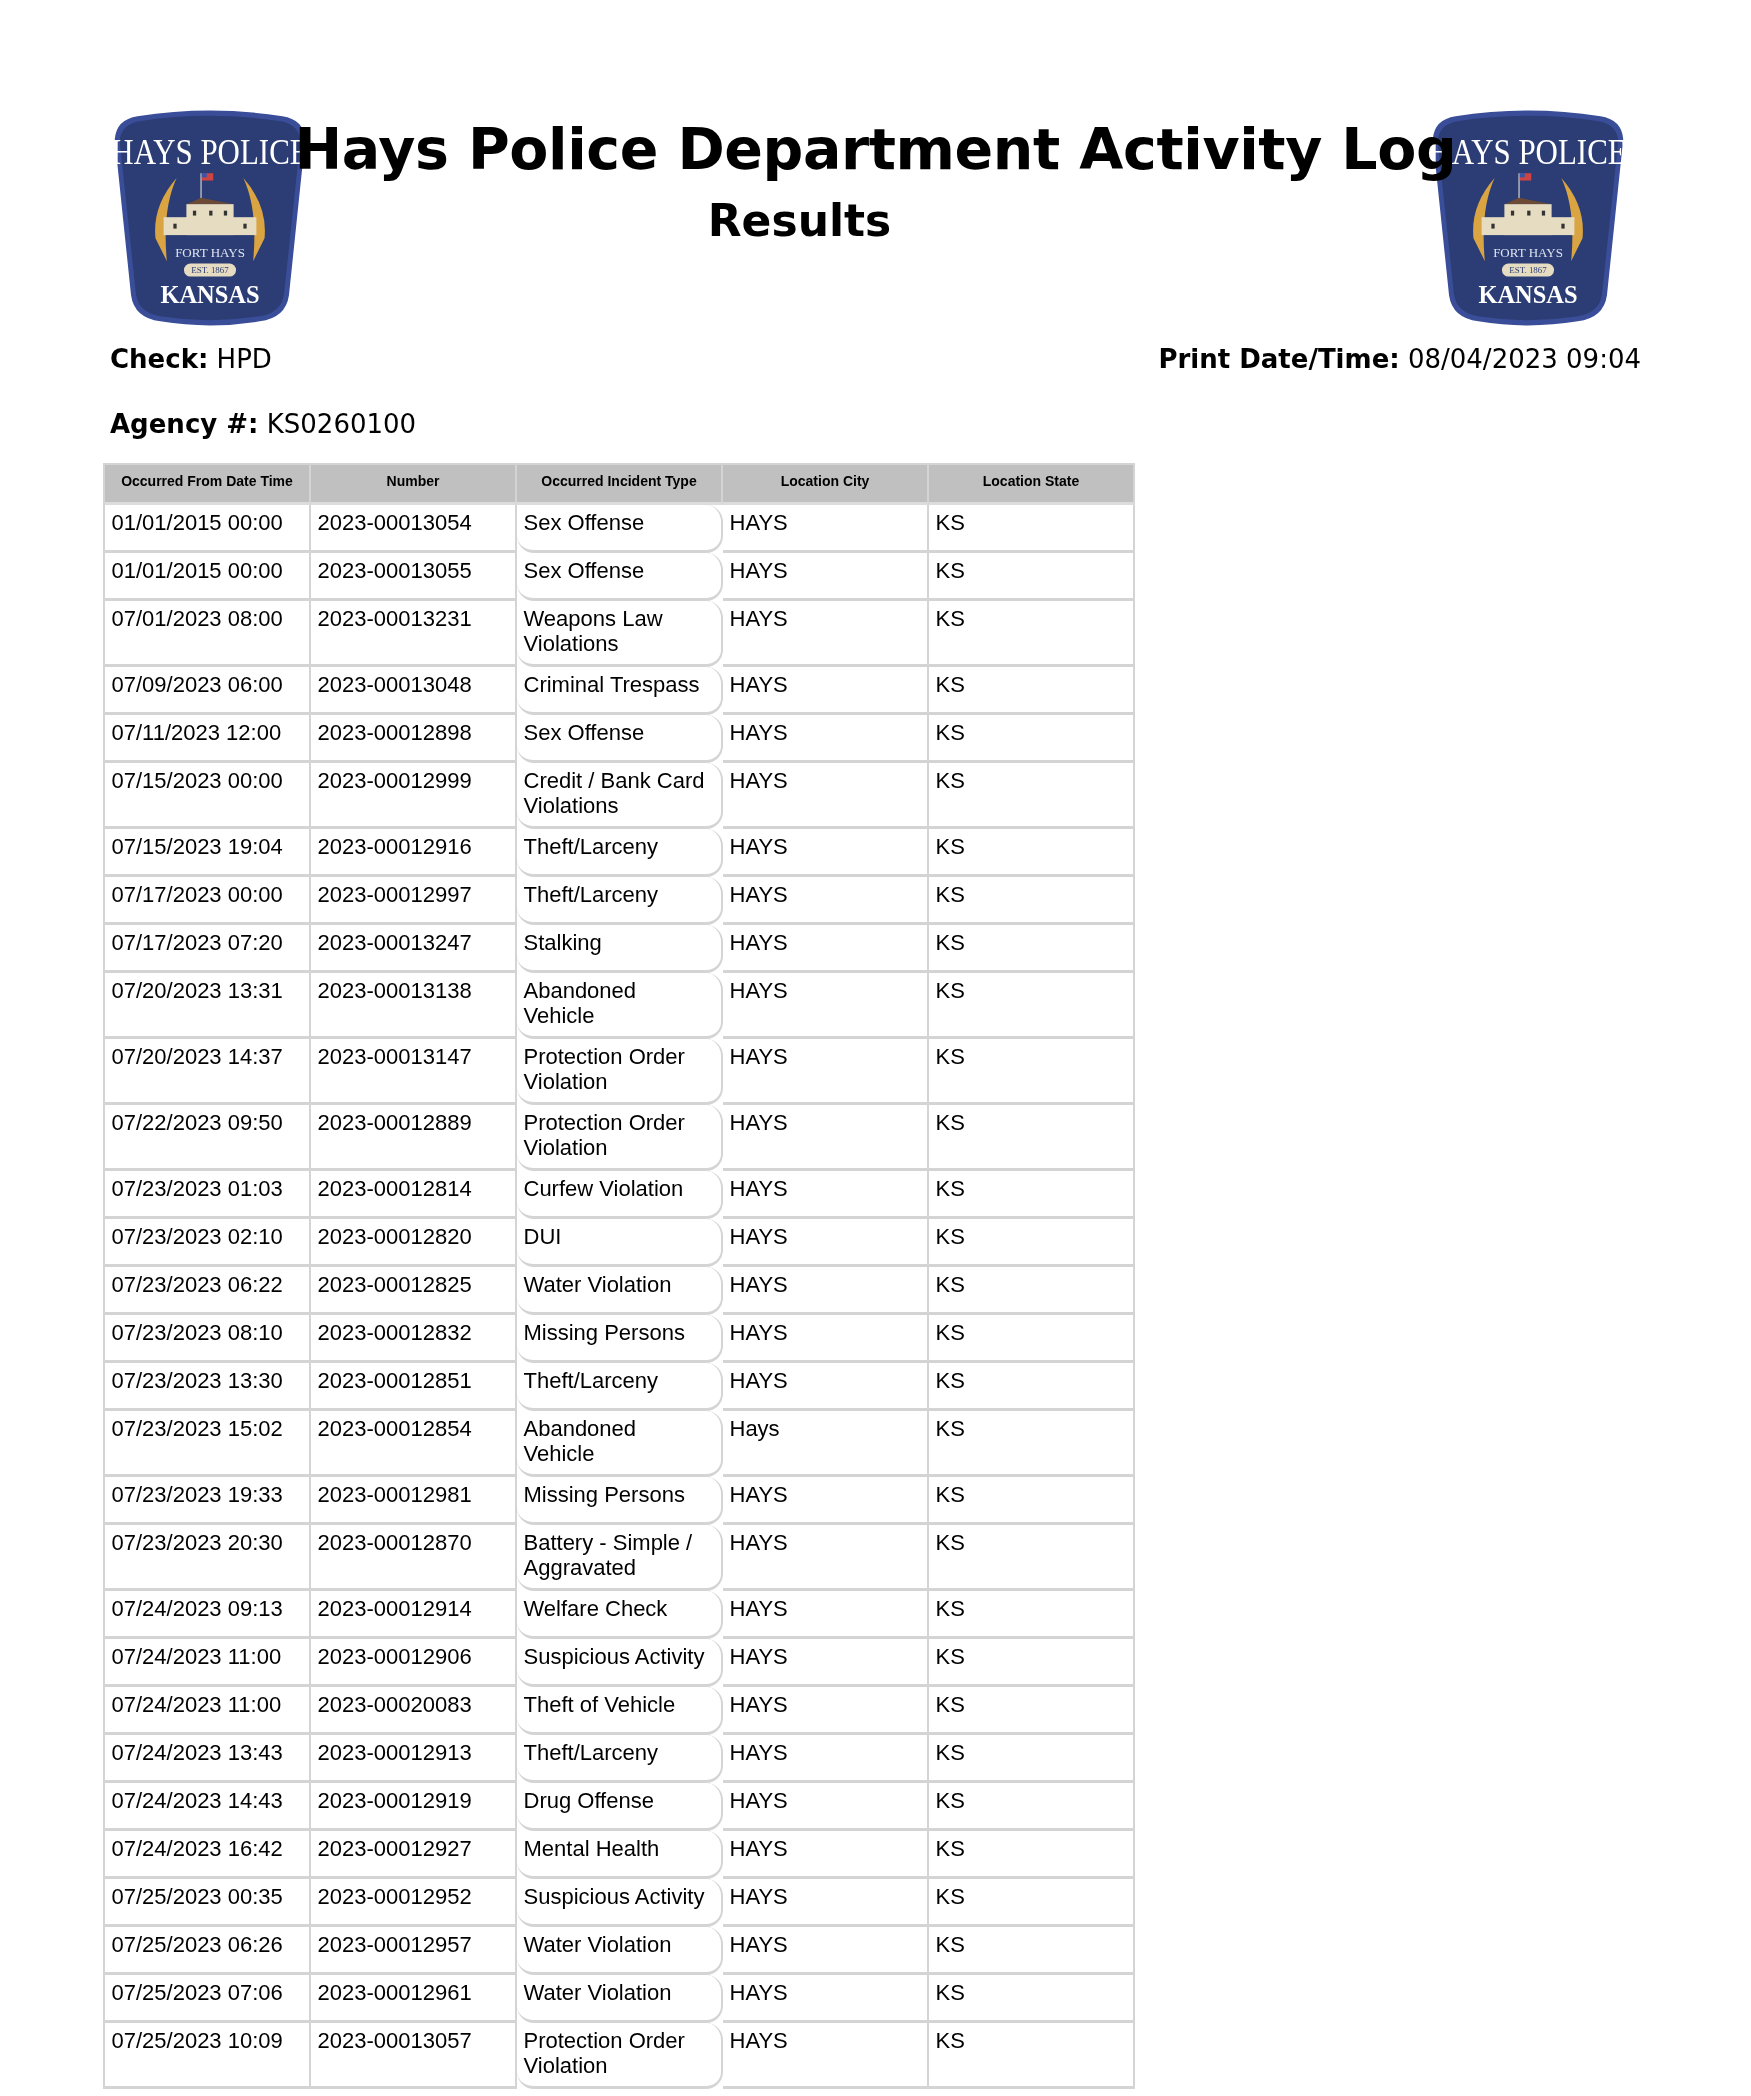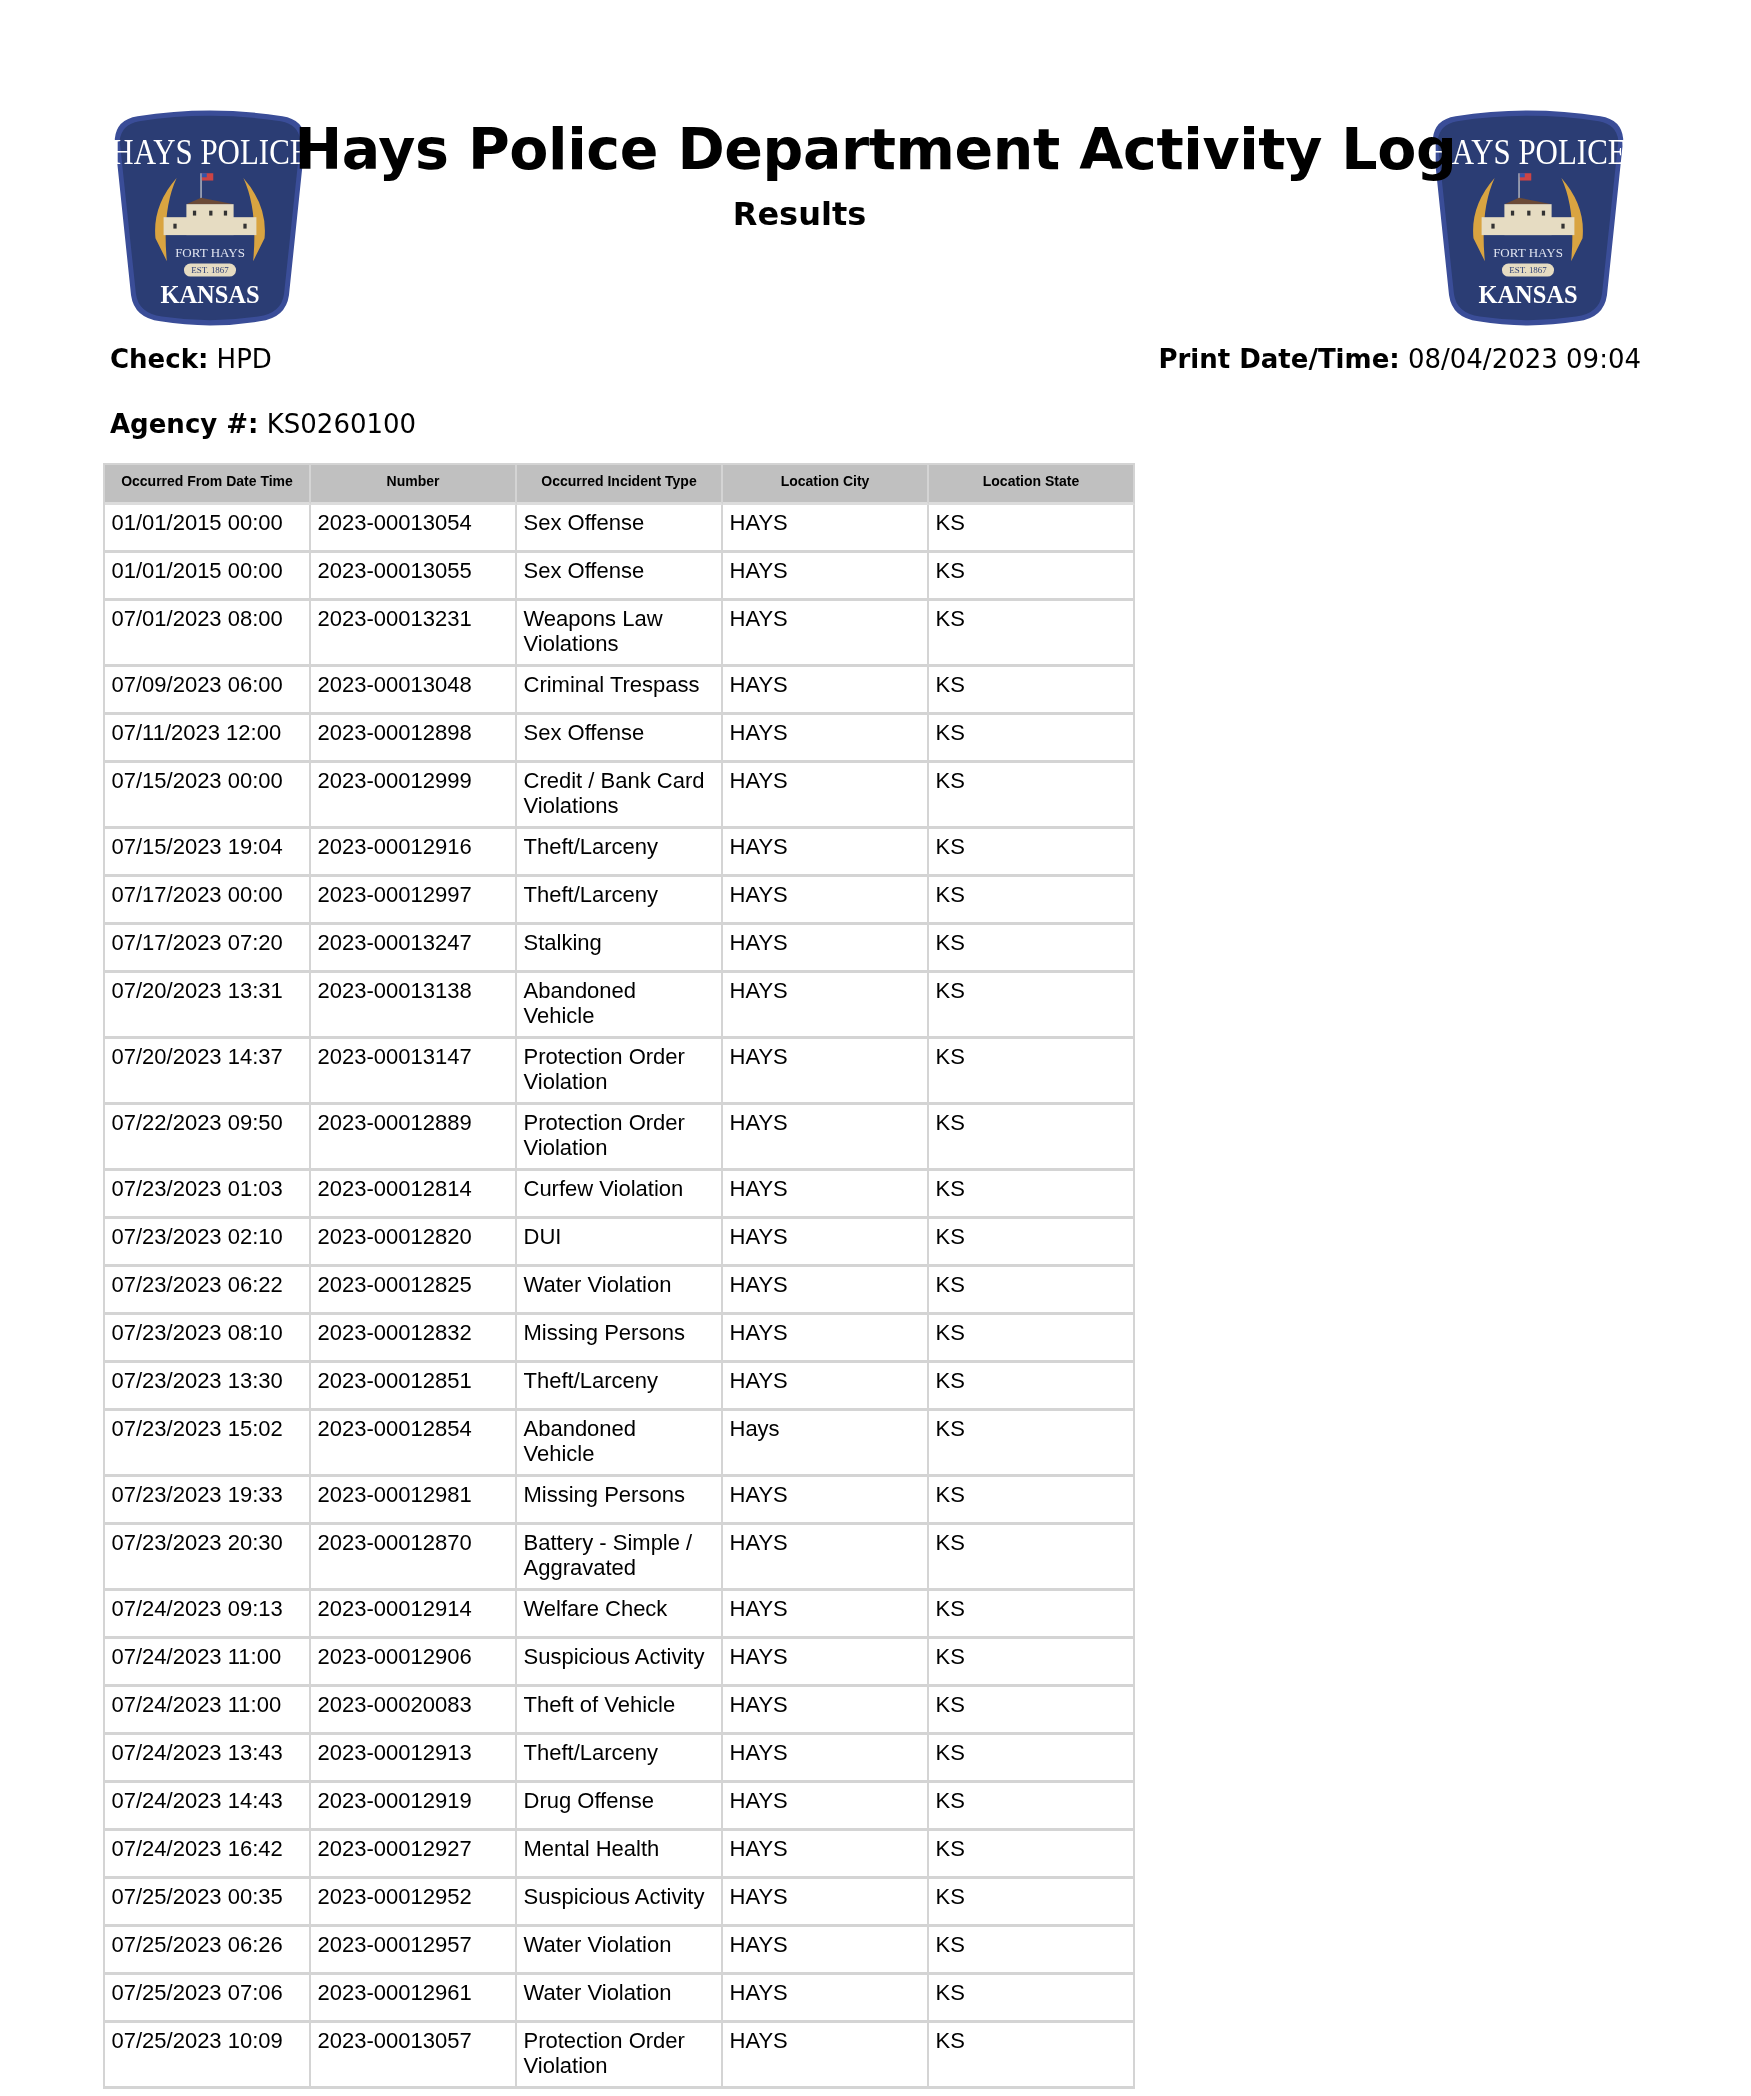--- a/index.html
+++ b/index.html
@@ -7,21 +7,21 @@
   .badge { position: absolute; top: 108px; width: 210px; height: 220px; }
   .badge-left { left: 105px; }
   .badge-right { left: 1423px; }
   .title {
     position: absolute; left: 0; width: 1751px; top: 116px; text-align: center;
     font-family: "DejaVu Sans", sans-serif; font-weight: bold; font-size: 57px;
     color: #000; letter-spacing: -0.4px;
   }
   .subtitle {
     position: absolute; left: 0; width: 1599px; top: 195px; text-align: center;
-    font-family: "DejaVu Sans", sans-serif; font-weight: bold; font-size: 32px; color: #000;
+    font-family: "DejaVu Sans", sans-serif; font-weight: bold; font-size: 44px; color: #000;
   }
   .meta { position: absolute; font-family: "DejaVu Sans", sans-serif; font-size: 26px; color: #000; white-space: nowrap; }
   .meta b { font-weight: bold; }
   .meta .val { font-weight: normal; }
   .agency { left: 110px; top: 344px; }
   .agency-num { left: 110px; top: 380px; margin-top: 29px; }
   .print { right: 110px; top: 344px; }
 
   table.log {
     position: absolute; left: 103px; top: 463px; width: 1030px;
@@ -36,21 +36,21 @@
     text-align: center; vertical-align: top; padding: 4.1px 4.9px 8.1px 4.9px;
     border-right: 2.4px solid #d4d4d4; border-top: 2.4px solid #d4d4d4;
     border-bottom: 3.3px solid #dcdcdc;
   }
   table.log td {
     background: #ffffff; font-size: 22px; line-height: 25px; vertical-align: top;
     text-align: left; padding: 4.9px 4.9px 8.1px 6.5px; height: 32px;
     border-right: 2.4px solid #d4d4d4; border-bottom: 3.3px solid #d4d4d4;
     white-space: normal; word-wrap: break-word;
   }
-  table.log td.type { padding-right: 15px; }
+  table.log td.type { padding-right: 15px; border-radius: 17px; }
 </style>
 </head>
 <body>
 
 <svg class="badge badge-left" viewBox="0 0 258 270">
   <path d="M12 38 Q14 14 40 10 Q129 -4 218 10 Q244 14 246 38 L226 230 Q222 258 190 262 Q129 272 68 262 Q36 258 32 230 Z" fill="#3a4d98"></path>
   <path d="M18 40 Q20 20 42 16 Q129 3 216 16 Q238 20 240 40 L220 228 Q217 252 188 256 Q129 265 70 256 Q41 252 38 228 Z" fill="#2b3d74"></path>
   <text class="logo-top" x="129" y="68" text-anchor="middle" fill="#ffffff" font-family="Liberation Serif, serif" font-size="38" transform="scale(1,1.15) translate(0,-8)">HAYS POLICE</text>
   <path d="M62 160 Q58 120 88 86 Q70 125 76 188 Z" fill="#d9a441"></path>
   <path d="M196 160 Q200 120 170 86 Q188 125 182 188 Z" fill="#d9a441"></path>

